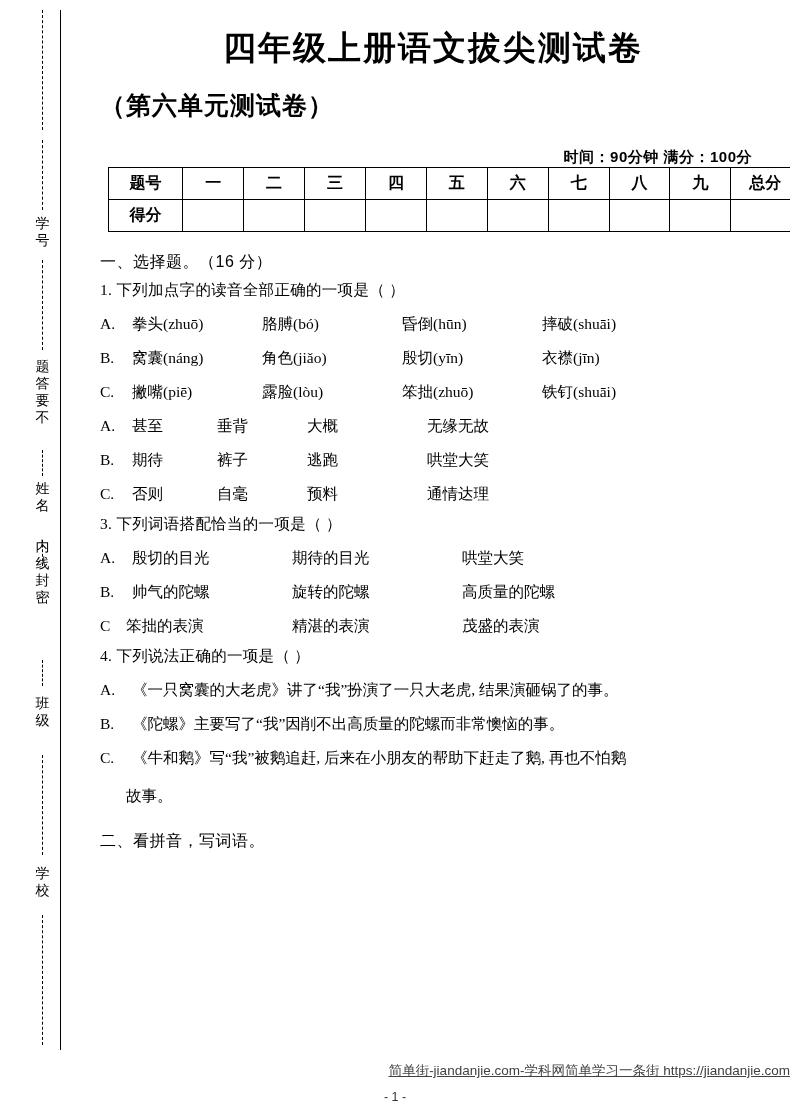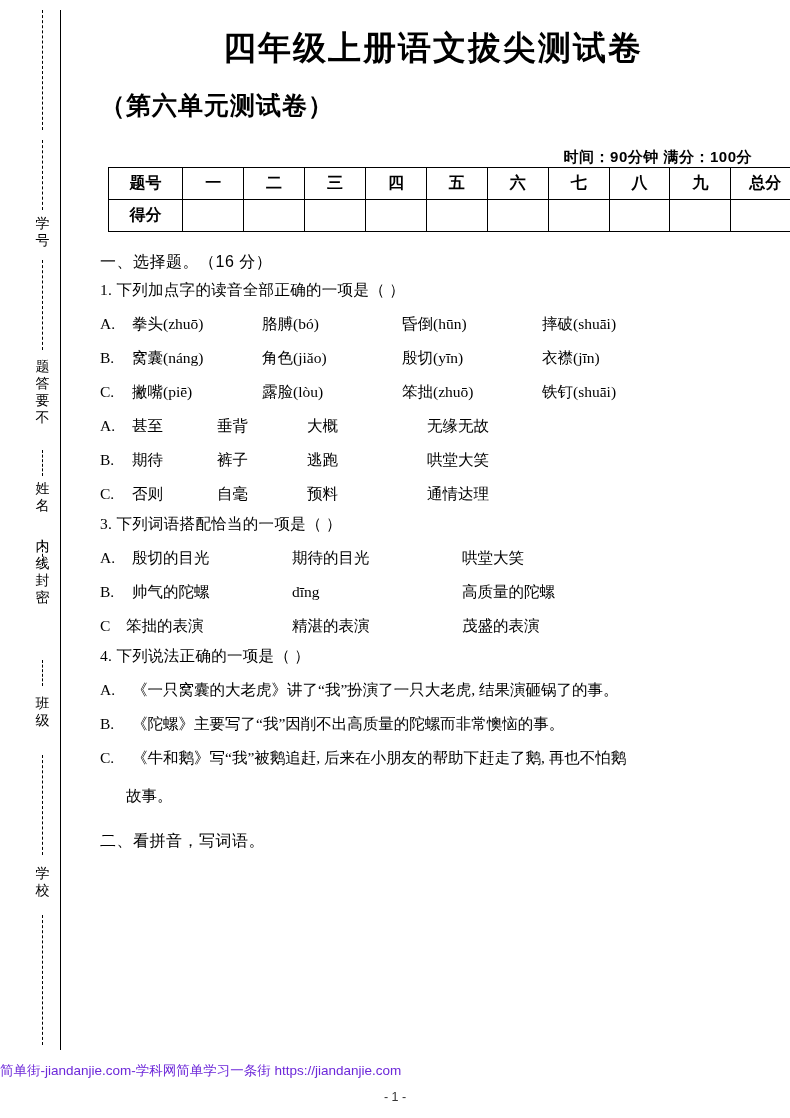--- a/index.html
+++ b/index.html
@@ -146,24 +146,25 @@
   .indent {
     padding-left: 26px;
     margin-top: 8px;
   }
 
   .footer {
     position: absolute;
     left: 0;
     top: 1062px;
     width: 790px;
-    text-align: left;
+    text-align: right;
     font-size: 13.5px;
-    color: #6d28d9;
-    font-family: "Liberation Sans", "DejaVu Sans", sans-serif;
+    color: #404040;
+    font-family: "Liberation Sans", "DejaVu Sans", sans-serif;
+    text-decoration: underline;
   }
   .pagenum {
     position: absolute;
     left: 0;
     top: 1090px;
     width: 790px;
     text-align: center;
     font-size: 12.5px;
     color: #333;
     font-family: "Liberation Sans", "DejaVu Sans", sans-serif;
@@ -264,21 +265,21 @@
     <div class="opt-row"><span class="oi" style="width:32px">A.</span><span class="oi" style="width:130px">拳头(zhuō)</span><span class="oi" style="width:140px">胳膊(bó)</span><span class="oi" style="width:140px">昏倒(hūn)</span><span class="oi">摔破(shuāi)</span></div>
     <div class="opt-row"><span class="oi" style="width:32px">B.</span><span class="oi" style="width:130px">窝囊(náng)</span><span class="oi" style="width:140px">角色(jiǎo)</span><span class="oi" style="width:140px">殷切(yīn)</span><span class="oi">衣襟(jīn)</span></div>
     <div class="opt-row"><span class="oi" style="width:32px">C.</span><span class="oi" style="width:130px">撇嘴(piē)</span><span class="oi" style="width:140px">露脸(lòu)</span><span class="oi" style="width:140px">笨拙(zhuō)</span><span class="oi">铁钉(shuāi)</span></div>
 
     <div class="opt-row"><span class="oi" style="width:32px">A.</span><span class="oi" style="width:85px">甚至</span><span class="oi" style="width:90px">垂背</span><span class="oi" style="width:120px">大概</span><span class="oi">无缘无故</span></div>
     <div class="opt-row"><span class="oi" style="width:32px">B.</span><span class="oi" style="width:85px">期待</span><span class="oi" style="width:90px">裤子</span><span class="oi" style="width:120px">逃跑</span><span class="oi">哄堂大笑</span></div>
     <div class="opt-row"><span class="oi" style="width:32px">C.</span><span class="oi" style="width:85px">否则</span><span class="oi" style="width:90px">自毫</span><span class="oi" style="width:120px">预料</span><span class="oi">通情达理</span></div>
 
     <div class="q-line">3. 下列词语搭配恰当的一项是（        ）</div>
     <div class="opt-row"><span class="oi" style="width:32px">A.</span><span class="oi" style="width:160px">殷切的目光</span><span class="oi" style="width:170px">期待的目光</span><span class="oi">哄堂大笑</span></div>
-    <div class="opt-row"><span class="oi" style="width:32px">B.</span><span class="oi" style="width:160px">帅气的陀螺</span><span class="oi" style="width:170px">dīng</span><span class="oi">高质量的陀螺</span></div>
+    <div class="opt-row"><span class="oi" style="width:32px">B.</span><span class="oi" style="width:160px">帅气的陀螺</span><span class="oi" style="width:170px">旋转的陀螺</span><span class="oi">高质量的陀螺</span></div>
     <div class="opt-row"><span class="oi" style="width:26px">C</span><span class="oi" style="width:166px">笨拙的表演</span><span class="oi" style="width:170px">精湛的表演</span><span class="oi">茂盛的表演</span></div>
 
     <div class="q-line">4. 下列说法正确的一项是（        ）</div>
     <div class="opt-row"><span class="oi" style="width:32px">A.</span><span class="oi">《一只窝囊的大老虎》讲了“我”扮演了一只大老虎, 结果演砸锅了的事。</span></div>
     <div class="opt-row"><span class="oi" style="width:32px">B.</span><span class="oi">《陀螺》主要写了“我”因削不出高质量的陀螺而非常懊恼的事。</span></div>
     <div class="opt-row"><span class="oi" style="width:32px">C.</span><span class="oi">《牛和鹅》写“我”被鹅追赶, 后来在小朋友的帮助下赶走了鹅, 再也不怕鹅</span></div>
     <div class="opt-row indent">故事。</div>
 
     <div class="section-head">二、看拼音，写词语。</div>
 

